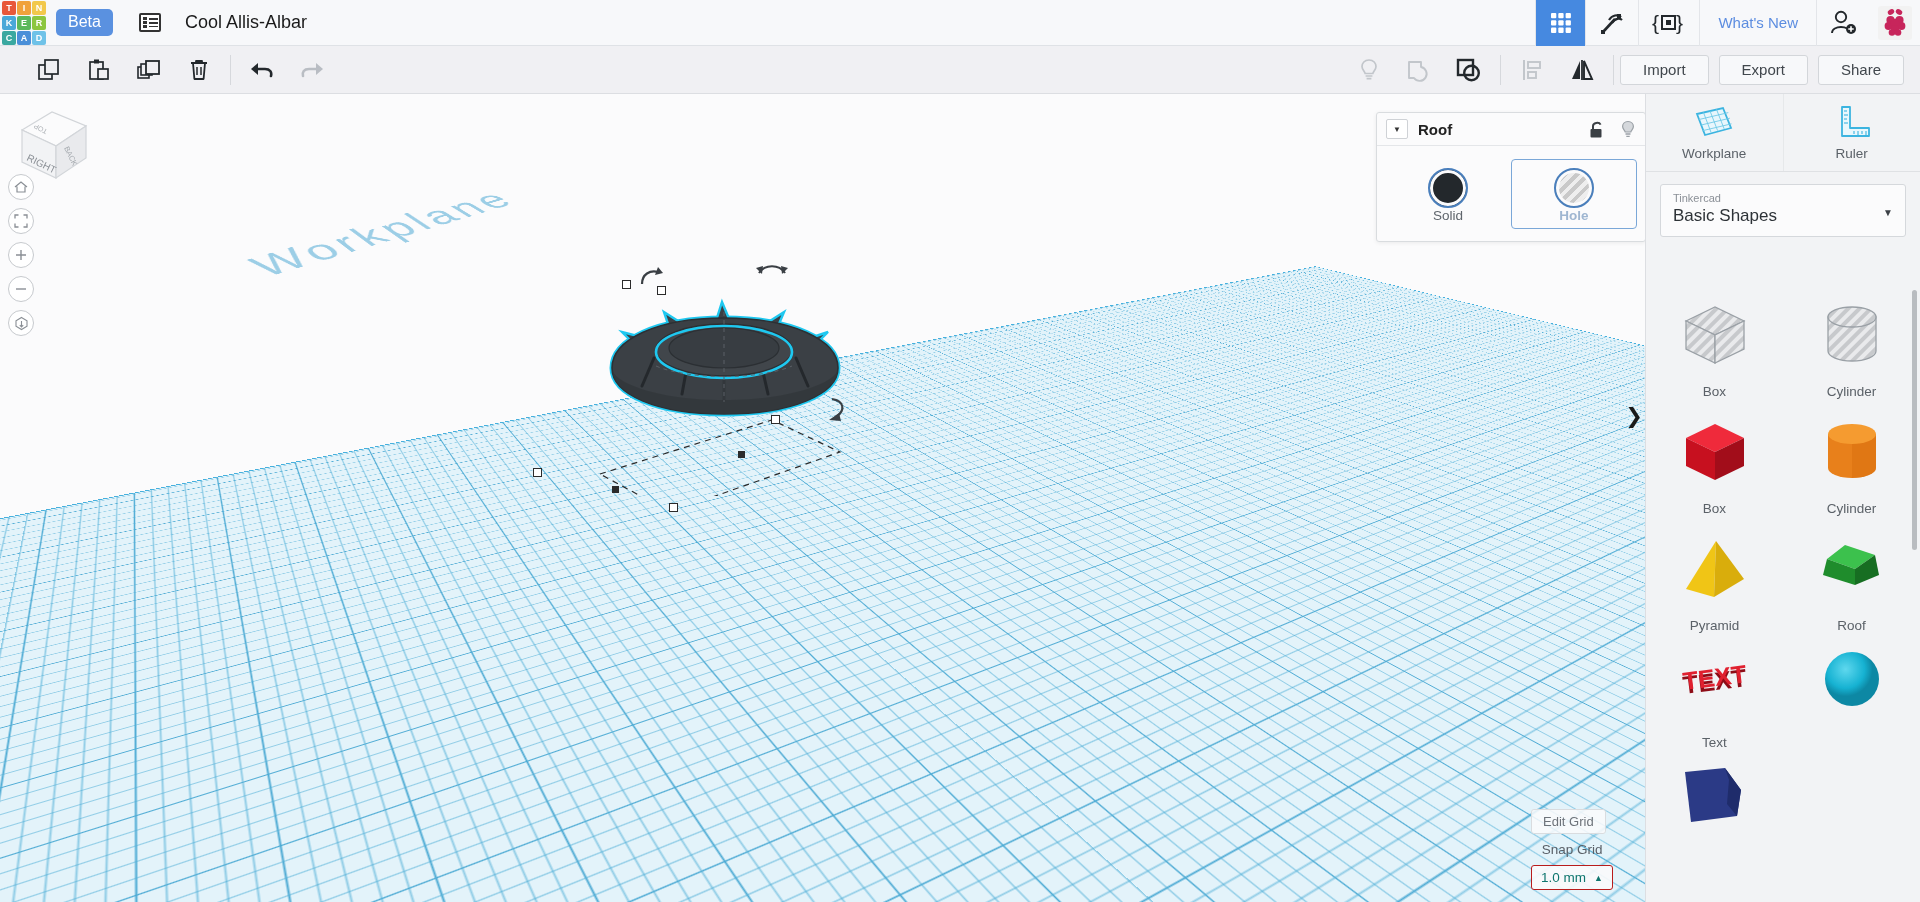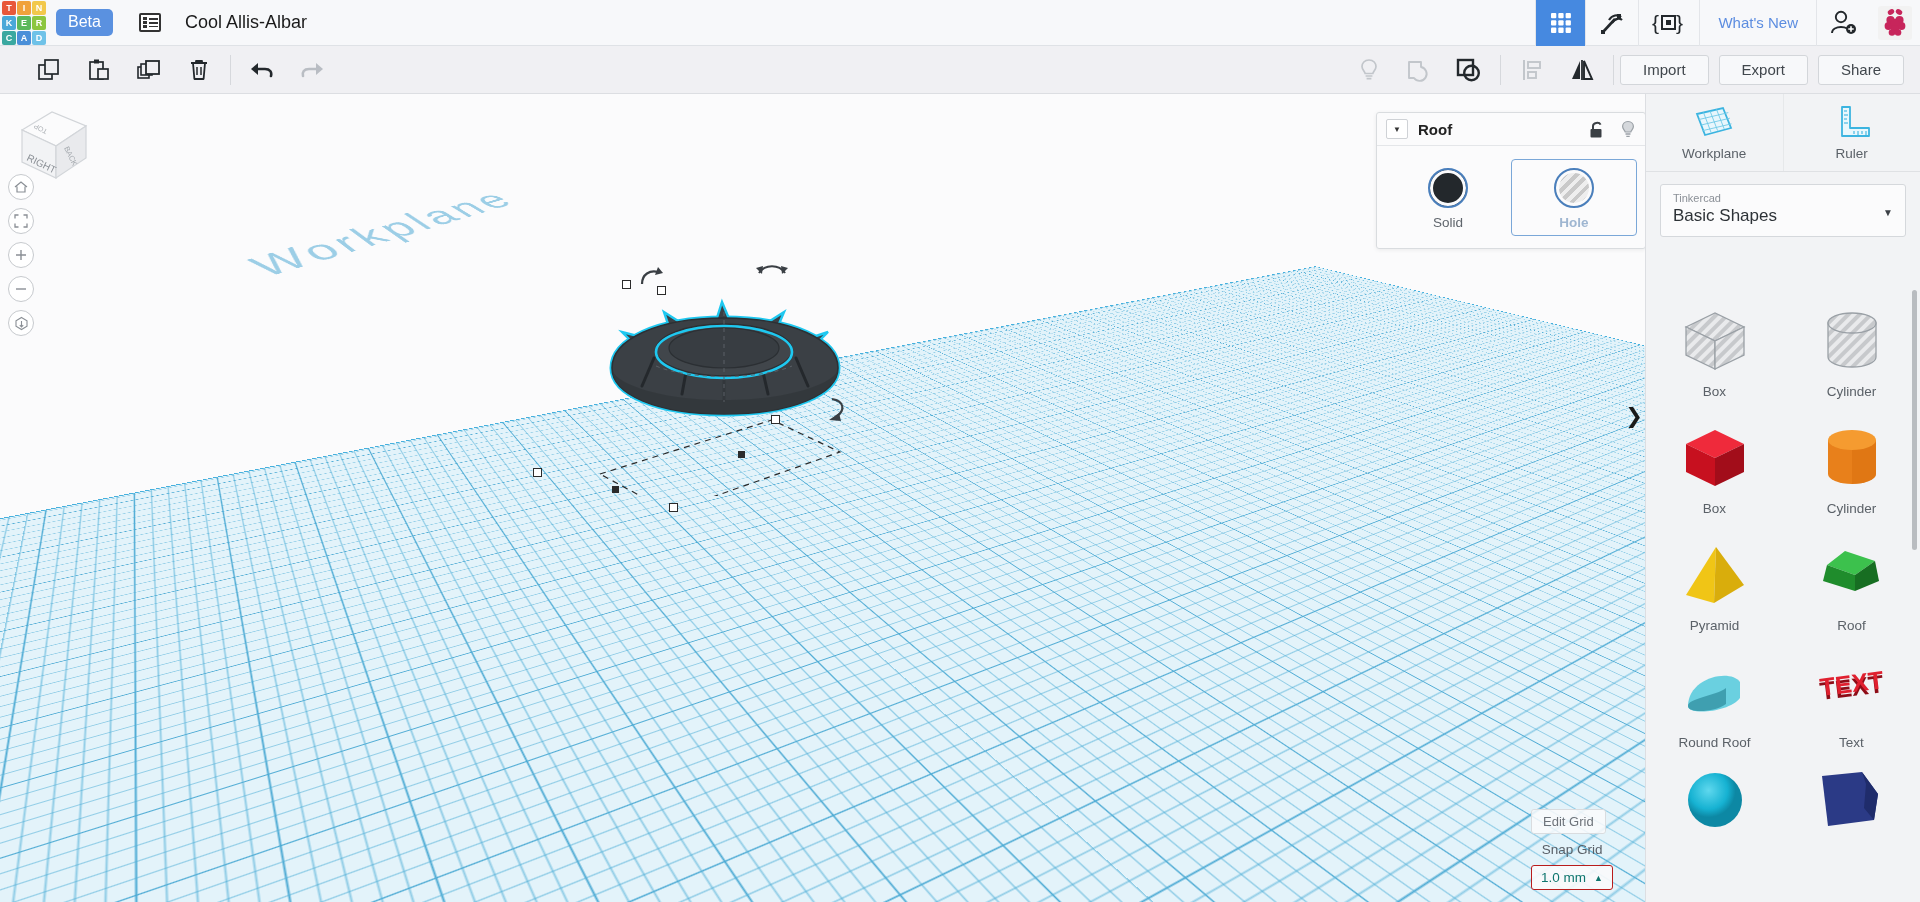--- a/index.html
+++ b/index.html
@@ -159,21 +159,21 @@
   }
   .swatch-wrap.selected { border-color: #7aa7d8; font-weight: bold; }
   .swatch {
     width: 40px; height: 40px; border-radius: 50%; border: 2.5px solid #4a7fbc;
     box-shadow: inset 0 0 0 3px #fbfbfc;
   }
   .sw-solid { background: #23282c; }
   .sw-hole {
     background: repeating-linear-gradient(135deg,#c9c9c9 0 4px,#eeeeee 4px 8px);
   }
-  .sw-label { margin-top: 7px; font-size: 13.5px; color: #5f656c; }
+  .sw-label { font-size: 13.5px; color: #5f656c; }
   .sw-label.muted { color: #9fb6d1; }
 
   
   .sidebar {
     position: absolute; right: 0; top: 94px; width: 275px; height: 808px;
     background: #f2f3f5; border-left: 1px solid #dcdee2;
   }
   .sb-tools { display: flex; height: 78px; border-bottom: 1px solid #dfe1e4; }
   .sb-tool {
     flex: 1; display: flex; flex-direction: column; align-items: center;
@@ -193,21 +193,21 @@
     padding: 10px 0 0;
   }
   .shape-grid {
     display: grid; grid-template-columns: 1fr 1fr; row-gap: 4px;
   }
   .shape-cell {
     display: flex; flex-direction: column; align-items: center; justify-content: flex-end;
     height: 113px; padding-bottom: 4px;
   }
   .shape-cell .svgbox { height: 80px; display: flex; align-items: center; justify-content: center; }
-  .shape-name { font-size: 13.5px; color: #5b6168; margin-top: 2px; }
+  .shape-name { font-size: 13.5px; color: #5b6168; margin-top: 8px; }
   .sb-scroll {
     position: absolute; right: 3px; top: 196px; width: 5px; height: 260px;
     background: #b9bcc0; border-radius: 3px;
   }
   .collapse-tab {
     position: absolute; right: 275px; top: 396px; width: 22px; height: 40px;
     display: flex; align-items: center; justify-content: center;
     font-size: 21px; color: #1a1a1a; background: transparent;
   }
 </style>
@@ -648,29 +648,20 @@
           <div class="svgbox">
             <svg width="74" height="70" viewBox="0 0 74 70">
               <polygon points="30,10 60,20 40,34 12,24" fill="#3cc14d"></polygon>
               <polygon points="12,24 40,34 40,50 8,40" fill="#1f8c2c"></polygon>
               <polygon points="40,34 60,20 64,40 40,50" fill="#176e22"></polygon>
             </svg>
           </div>
           <div class="shape-name">Roof</div>
         </div>
 
-        <div class="shape-cell">
-          <div class="svgbox">
-            <svg width="74" height="70" viewBox="0 0 74 70">
-              <path d="M10 48 C10 20 52 10 62 24 L62 40 C52 54 10 58 10 48 Z" fill="#6ad0e0"></path>
-              <path d="M10 48 C10 56 38 54 48 46 L48 30 C38 38 10 40 10 48 Z" fill="#3f9fb0"></path>
-            </svg>
-          </div>
-          <div class="shape-name">Round Roof</div>
-        </div>
 
         <div class="shape-cell">
           <div class="svgbox">
             <svg width="74" height="70" viewBox="0 0 74 70">
               <text x="6" y="42" font-family="Liberation Sans, sans-serif" font-weight="bold" font-size="25" fill="#8e0c17" transform="rotate(-7 6 42)">TEXT</text>
               <text x="6" y="38" font-family="Liberation Sans, sans-serif" font-weight="bold" font-size="25" fill="#e0202f" transform="rotate(-7 6 38)">TEXT</text>
             </svg>
           </div>
           <div class="shape-name">Text</div>
         </div>

